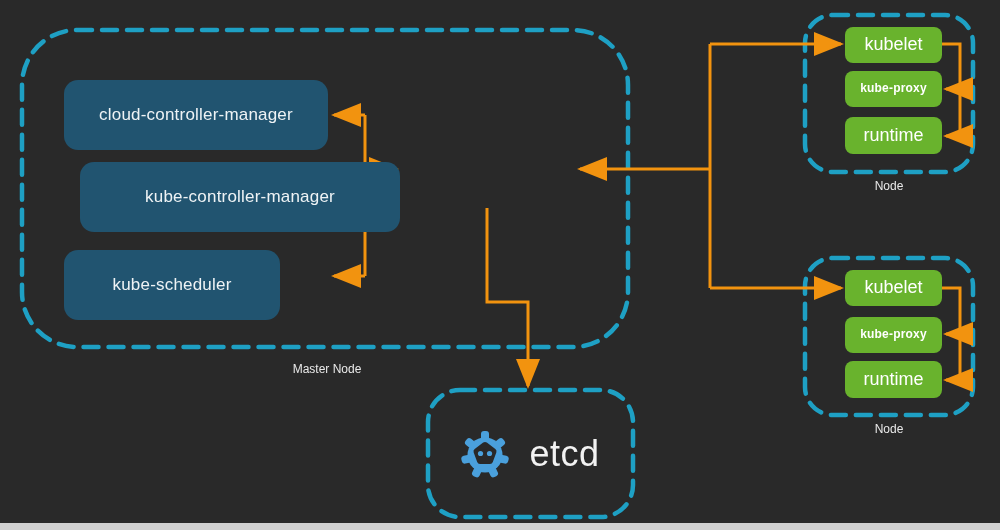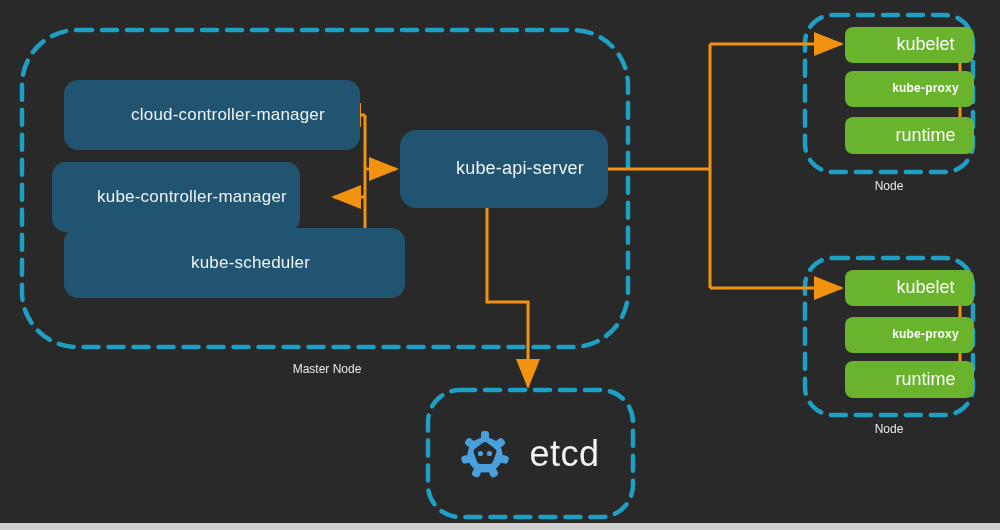--- a/index.html
+++ b/index.html
@@ -3,21 +3,21 @@
 <meta charset="utf-8">
 <style>
   html,body{margin:0;padding:0;background:#292929;}
   .stage{
     position:relative;width:1000px;height:530px;background:#292929;
     font-family:"Liberation Sans",sans-serif;overflow:hidden;
   }
   .overlay{position:absolute;left:0;top:0;width:1000px;height:530px;pointer-events:none;}
   .box{
     position:absolute;display:flex;align-items:center;justify-content:center;
-    text-align:center;line-height:1.1;padding-left:32px;
+    text-align:center;line-height:1.1;
   }
   .blue{
     background:#215470;border-radius:14px;color:#eef3f5;font-size:17px;letter-spacing:.2px;
   }
   .api{border-radius:16px;font-size:18px;}
   .green{
     background:#69b32d;border-radius:8px;color:#ffffff;font-size:18px;
   }
   .green.small{font-size:12px;font-weight:700;letter-spacing:.2px;}
   .zone-label{
@@ -71,28 +71,25 @@
       <path d="M960,334 L946,334" marker-end="url(#arr)"></path>
       <path d="M960,380 L946,380" marker-end="url(#arr)"></path>
 
       <path d="M487,208 L487,302 L528,302 L528,386" marker-end="url(#arr)"></path>
     </g>
   </svg>
 
   <div class="box blue" style="left:64px;top:80px;width:264px;height:70px;">
     <span>cloud-controller-manager</span>
   </div>
-  <div class="box blue" style="left:52px;top:162px;width:216px;height:70px;">
+  <div class="box blue" style="left:80px;top:162px;width:320px;height:70px;">
     <span>kube-controller-manager</span>
   </div>
-  <div class="box blue" style="left:64px;top:228px;width:309px;height:70px;align-items:center;">
+  <div class="box blue" style="left:64px;top:250px;width:216px;height:70px;align-items:center;">
     <span>kube-scheduler</span>
-  </div>
-  <div class="box blue api" style="left:400px;top:130px;width:176px;height:78px;">
-    <span>kube-api-server</span>
   </div>
   <div class="zone-label" style="left:227px;top:362px;width:200px;">Master Node</div>
 
   <div class="etcd-wrap">
     <svg width="48" height="48" viewBox="0 0 48 48">
       <g fill="#4aa0dc">
         <rect x="20" y="1" width="8" height="10" rx="3" transform="rotate(0,24,25)"></rect>
         <rect x="20" y="1" width="8" height="10" rx="3" transform="rotate(51.4,24,25)"></rect>
         <rect x="20" y="1" width="8" height="10" rx="3" transform="rotate(102.9,24,25)"></rect>
         <rect x="20" y="1" width="8" height="10" rx="3" transform="rotate(154.3,24,25)"></rect>

